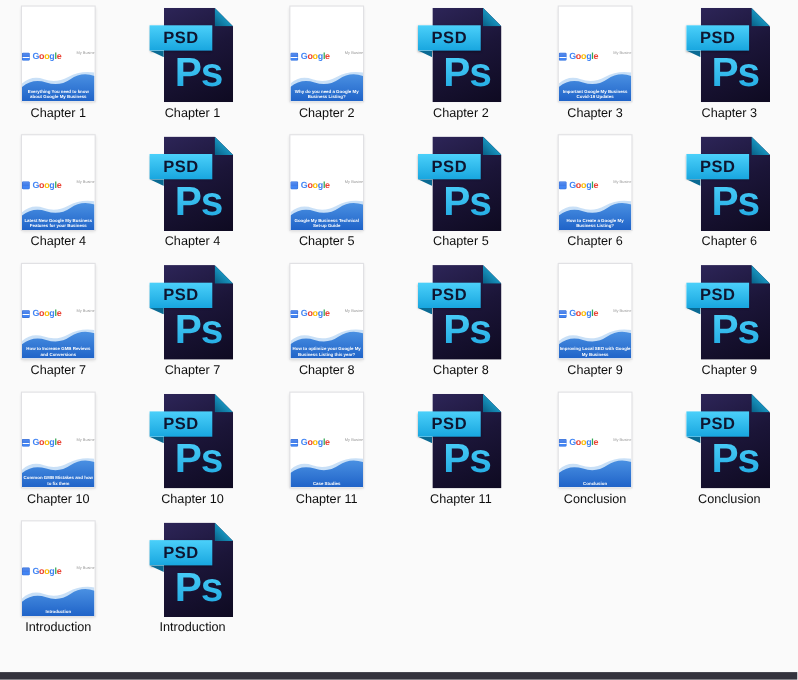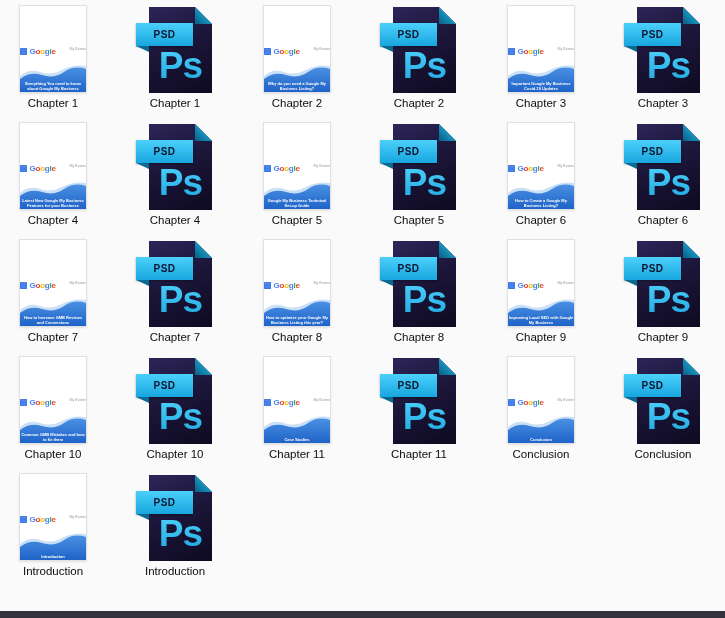--- a/index.html
+++ b/index.html
@@ -56,21 +56,21 @@
     position:absolute;left:59px;top:2px;width:17px;height:17px;
     background:linear-gradient(45deg,#085e84 0%,#23bdeb 90%);
     clip-path:polygon(0 0,0 100%,100% 100%);
   }
   .psd-banner{
     position:absolute;left:0;top:18px;width:57px;height:23px;
     background:linear-gradient(180deg,#4bd0fa 0%,#18a6df 100%);
     display:flex;align-items:center;justify-content:center;
     box-shadow:0 1px 2px rgba(0,0,0,.35);
   }
-  .psd-banner-label{font-size:10px;font-weight:800;color:#0e1530;letter-spacing:.5px}
+  .psd-banner-label{font-size:15px;font-weight:800;color:#0e1530;letter-spacing:.5px}
   .psd-banner-flap{
     position:absolute;left:0;top:41px;width:13px;height:6px;background:#0a6a93;
     clip-path:polygon(0 0,100% 0,100% 100%);
   }
   .psd-ps-label{
     position:absolute;left:13px;top:36px;width:63px;height:50px;
     display:flex;align-items:center;justify-content:center;
     font-size:37px;font-weight:700;letter-spacing:-1px;
     background:linear-gradient(180deg,#55d8ff 0%,#17a0dc 100%);
     -webkit-background-clip:text;background-clip:text;color:transparent;

